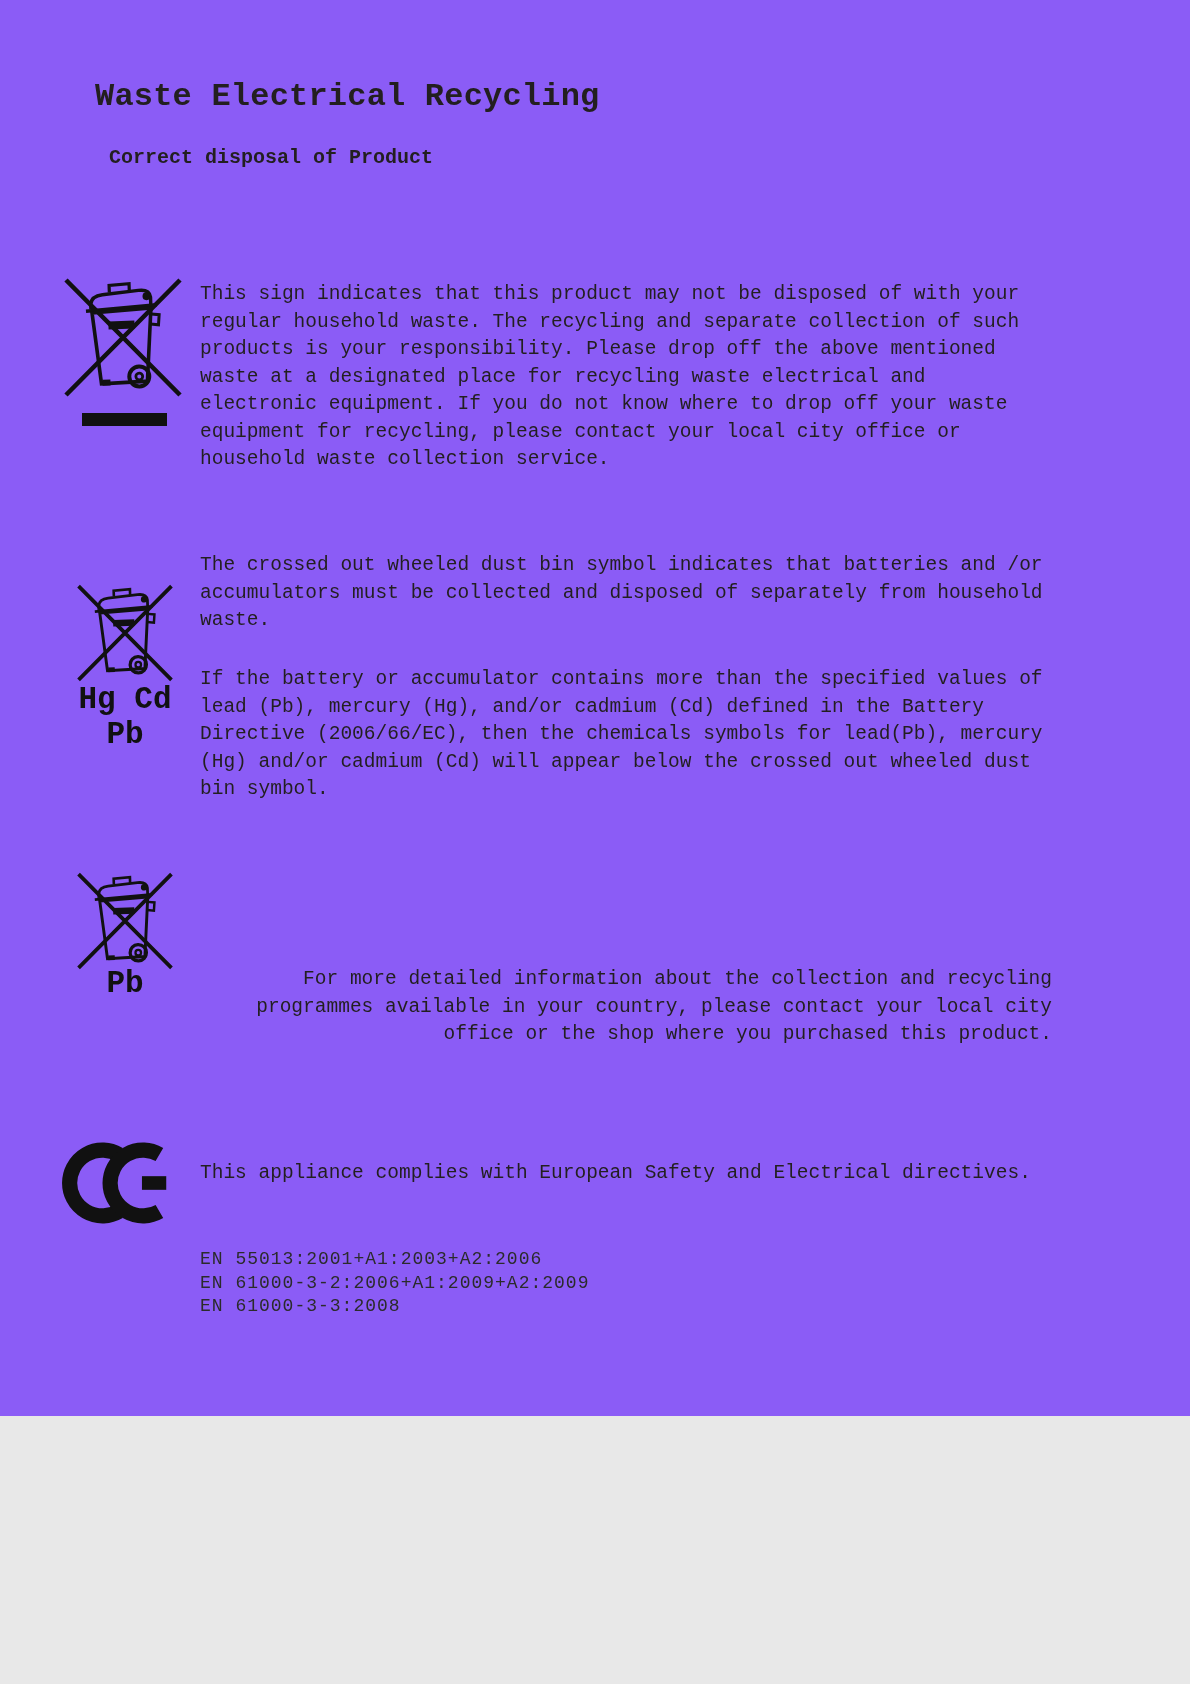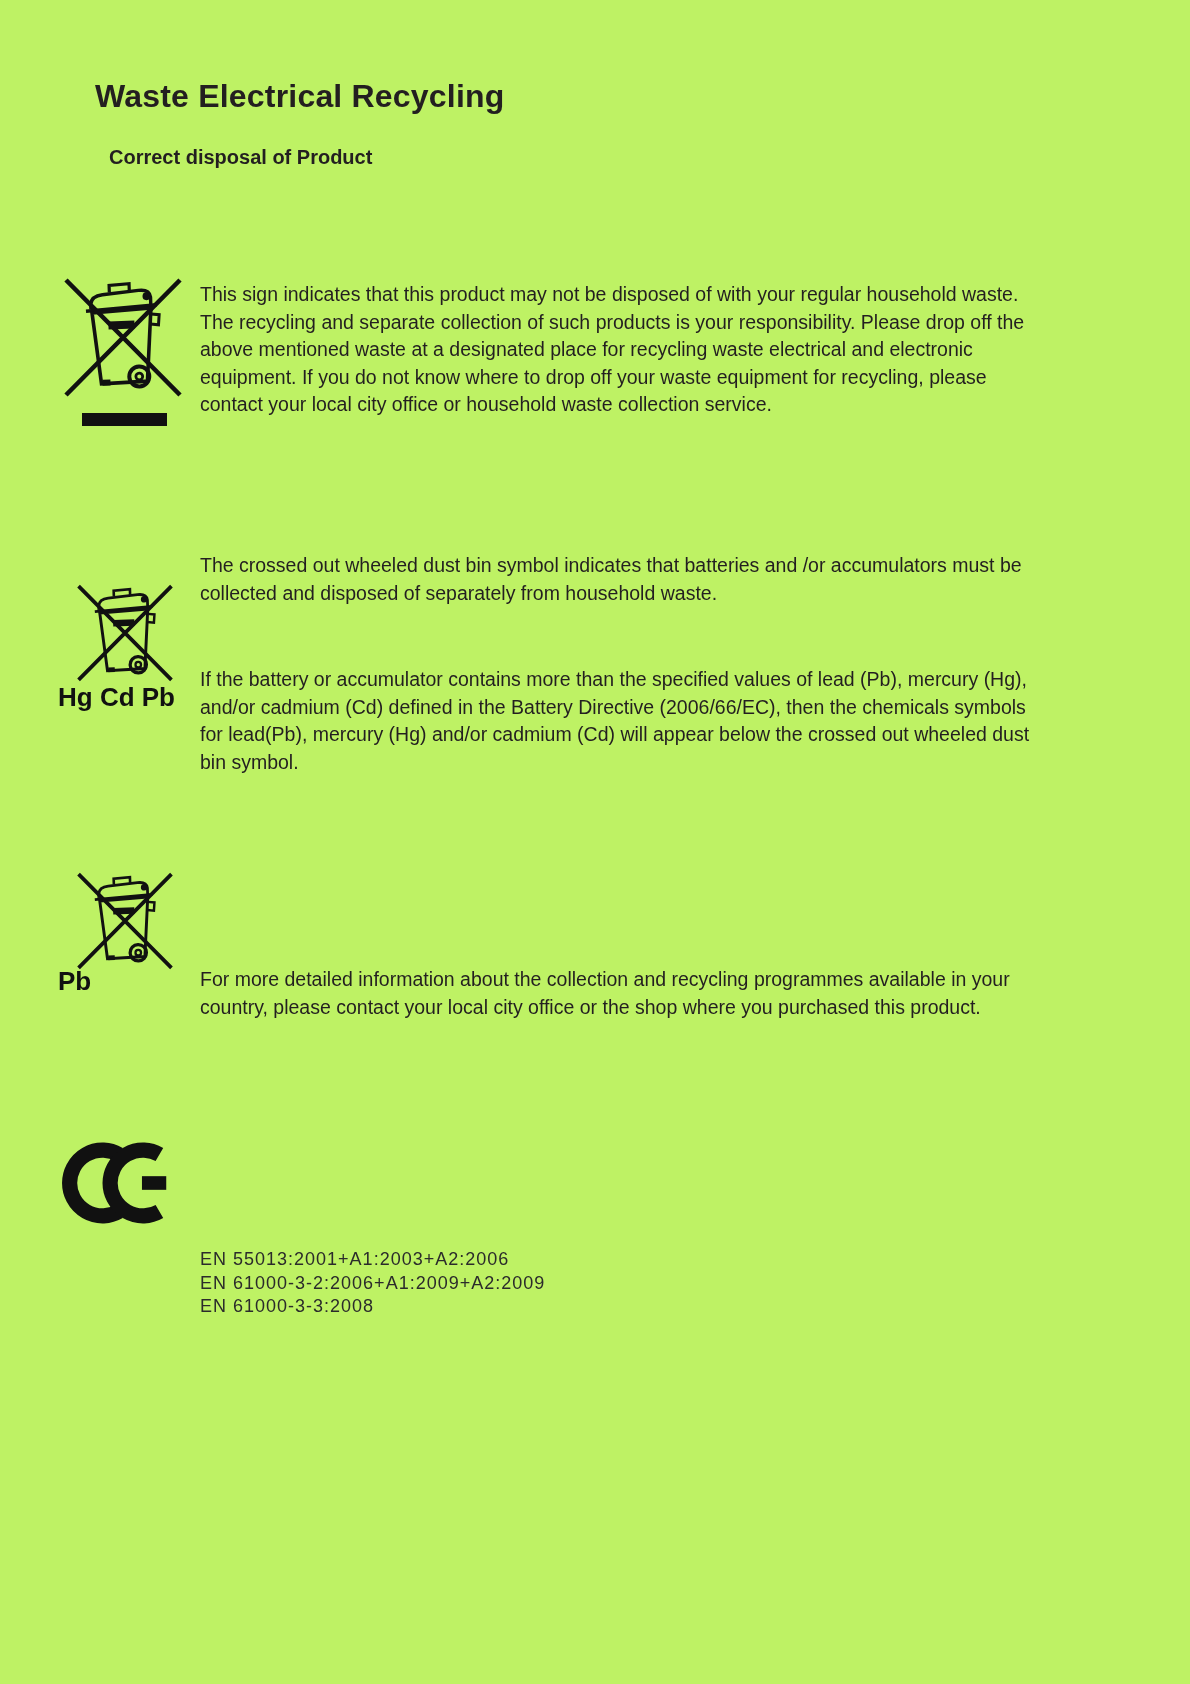--- a/index.html
+++ b/index.html
@@ -1,42 +1,42 @@
 <!DOCTYPE html>
 <html><head>
 <meta charset="utf-8">
 <style>
   html,body { margin:0; padding:0; background:#e8e8e8; }
   .page {
     position:relative;
-    width:1190px; height:1684px;
+    width:1190px; height:1416px;
     margin:0 auto;
-    background:#bef264;
-    font-family:Liberation Sans, sans-serif;
+    background:#8b5cf6;
+    font-family:Liberation Mono, monospace;
     color:#231f20;
     overflow:hidden;
   }
   .abs { position:absolute; }
   .page-title {
     left:95px; top:78px;
     font-size:32px; font-weight:bold; letter-spacing:0.2px;
   }
   .page-subtitle {
     left:95px; top:146px;
     font-size:20px; font-weight:bold;margin-left:14px;
   }
   .body-text {
     left:200px; width:852px;
     font-size:19.5px; line-height:27.5px;
     color:#231f20;
   }
   .icon-box { color:#111111; }
   .icon-box svg { display:block; }
   .chem-label {
-    font-size:26px; font-weight:bold; text-align:left; color:#111111;
+    font-size:31px; font-weight:bold; text-align:center; color:#111111;
   }
   .standards {
     left:200px; top:1248px;
     font-size:18px; line-height:23.5px;
     letter-spacing:1px; color:#2b2b2b;
   }
   .std-line { white-space:nowrap; }
 </style>
 </head>
 <body>
@@ -93,29 +93,30 @@
   <div class="abs chem-label" style="left:58px; top:682px; width:134px;">Hg Cd Pb</div>
   <div class="abs body-text" style="top:552px;">The crossed out wheeled dust bin symbol indicates that batteries and /or accumulators must be collected and disposed of separately from household waste.</div>
   <div class="abs body-text" style="top:634px;margin-top:32px;">If the battery or accumulator contains more than the specified values of lead (Pb), mercury (Hg), and/or cadmium (Cd) defined in the Battery Directive (2006/66/EC), then the chemicals symbols for lead(Pb), mercury (Hg) and/or cadmium (Cd) will appear below the crossed out wheeled dust bin symbol.</div>
 
   <div class="abs icon-box" style="left:72px; top:866px;">
     <svg width="106" height="110" viewBox="0 0 130 135">
       <use href="#bin-sym"></use>
     </svg>
   </div>
   <div class="abs chem-label" style="left:58px; top:966px; width:134px;">Pb</div>
-  <div class="abs body-text" style="top:966px;">For more detailed information about the collection and recycling programmes available in your country, please contact your local city office or the shop where you purchased this product.</div>
+  <div class="abs body-text" style="top:966px;text-align:right;">For more detailed information about the collection and recycling programmes available in your country, please contact your local city office or the shop where you purchased this product.</div>
 
   <div class="abs icon-box" style="left:62px; top:1140px;">
     <svg width="124" height="86" viewBox="0 0 245 170" fill="none" stroke="#111111">
       <path d="M112.5,28.7 A65,65 0 1 0 112.5,141.3" stroke-width="30"></path>
       <path d="M192.5,28.7 A65,65 0 1 0 192.5,141.3" stroke-width="30"></path>
       <path d="M158,85 L206,85" stroke-width="27"></path>
     </svg>
   </div>
+  <div class="abs body-text" style="top:1160px;">This appliance complies with European Safety and Electrical directives.</div>
 
   <div class="abs standards">
     <div class="std-line">EN 55013:2001+A1:2003+A2:2006</div>
     <div class="std-line">EN 61000-3-2:2006+A1:2009+A2:2009</div>
     <div class="std-line">EN 61000-3-3:2008</div>
   </div>
 
 </div>
 
 </body></html>

